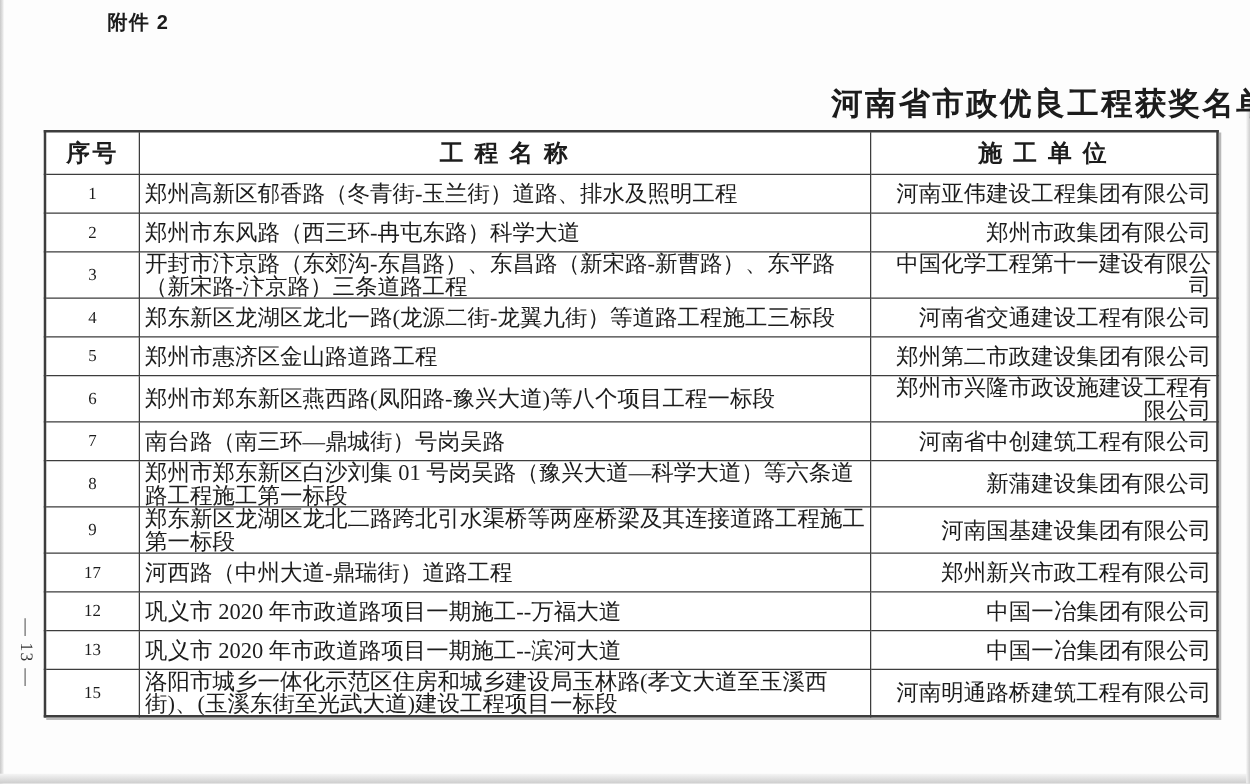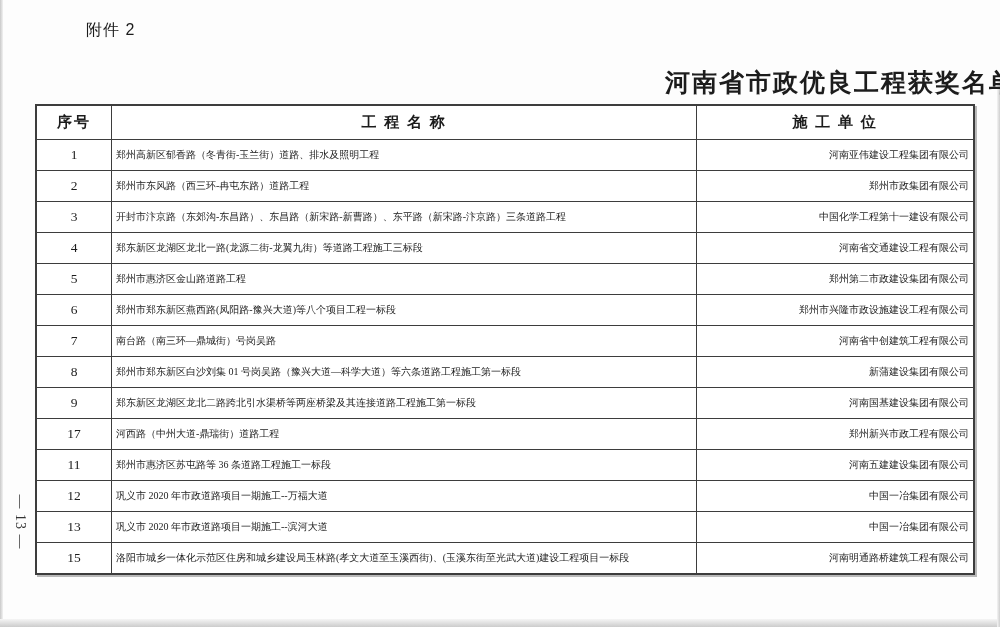--- a/index.html
+++ b/index.html
@@ -12,23 +12,23 @@
     color:#1c1c1c;
   }
   .scan-edge-left{position:absolute;left:0;top:0;bottom:0;width:3px;
     background:linear-gradient(to right,#c9c9c9,#f2f2f2);}
   .scan-edge-bottom{position:absolute;left:0;right:0;bottom:0;height:8px;
     background:linear-gradient(to bottom,#f5f5f5,#cccccc);}
   .scan-edge-right{position:absolute;right:0;top:80px;bottom:0;width:3px;
     background:linear-gradient(to left,#cfcfcf,#f4f4f4);}
 
   .attachment{
-    position:absolute;left:38px;top:20px;
+    position:absolute;left:38px;top:8px;
     font-family:"Liberation Sans","DejaVu Sans",sans-serif;
-    font-size:16px;font-weight:normal;letter-spacing:1px;padding-left:48px;
+    font-size:16px;font-weight:bold;letter-spacing:1px;padding-left:48px;
   }
   .title{
     position:absolute;left:0;top:50px;width:100%;
     margin:16px;text-align:right;
     font-family:"Liberation Sans","DejaVu Sans",sans-serif;
     font-size:25px;font-weight:bold;letter-spacing:2px;
   }
   .pagenum{
     position:absolute;left:-9px;top:514px;width:58px;
     text-align:center;font-size:14px;letter-spacing:1px;
@@ -46,27 +46,27 @@
   }
   table.awards th, table.awards td{
     border:1px solid #3d3d3d;
     padding:0 4px;
     vertical-align:middle;
     overflow:hidden;
   }
   table.awards{border:2px solid #3d3d3d;}
   th{
     height:33px;
-    font-size:15px;font-weight:bold;
+    font-size:19px;font-weight:bold;
     letter-spacing:2px;
     text-align:center;
   }
   td{
     height:30px;
-    font-size:10px;
+    font-size:18px;
     line-height:18px;
   }
   .col-no{width:66px;}
   .col-project{width:576px;}
   .col-contractor{width:268px;}
   .cell-index{text-align:center;font-size:13.5px;}
   .cell-project{text-align:left;padding-left:6px;}
   .cell-contractor{text-align:right;padding-left:8px;}
 </style>
 </head>
@@ -92,21 +92,21 @@
       </tr>
     </thead>
     <tbody>
         <tr>
           <td class="cell-index">1</td>
           <td class="cell-project">郑州高新区郁香路（冬青街-玉兰街）道路、排水及照明工程</td>
           <td class="cell-contractor">河南亚伟建设工程集团有限公司</td>
         </tr>
         <tr>
           <td class="cell-index">2</td>
-          <td class="cell-project">郑州市东风路（西三环-冉屯东路）道路工程</td>
+          <td class="cell-project">郑州市东风路（西三环-冉屯东路）科学大道</td>
           <td class="cell-contractor">郑州市政集团有限公司</td>
         </tr>
         <tr>
           <td class="cell-index">3</td>
           <td class="cell-project">开封市汴京路（东郊沟-东昌路）、东昌路（新宋路-新曹路）、东平路（新宋路-汴京路）三条道路工程</td>
           <td class="cell-contractor">中国化学工程第十一建设有限公司</td>
         </tr>
         <tr>
           <td class="cell-index">4</td>
           <td class="cell-project">郑东新区龙湖区龙北一路(龙源二街-龙翼九街）等道路工程施工三标段</td>
@@ -136,25 +136,20 @@
           <td class="cell-index">9</td>
           <td class="cell-project">郑东新区龙湖区龙北二路跨北引水渠桥等两座桥梁及其连接道路工程施工第一标段</td>
           <td class="cell-contractor">河南国基建设集团有限公司</td>
         </tr>
         <tr>
           <td class="cell-index">17</td>
           <td class="cell-project">河西路（中州大道-鼎瑞街）道路工程</td>
           <td class="cell-contractor">郑州新兴市政工程有限公司</td>
         </tr>
         <tr>
-          <td class="cell-index">11</td>
-          <td class="cell-project">郑州市惠济区苏屯路等 36 条道路工程施工一标段</td>
-          <td class="cell-contractor">河南五建建设集团有限公司</td>
-        </tr>
-        <tr>
           <td class="cell-index">12</td>
           <td class="cell-project">巩义市 2020 年市政道路项目一期施工--万福大道</td>
           <td class="cell-contractor">中国一冶集团有限公司</td>
         </tr>
         <tr>
           <td class="cell-index">13</td>
           <td class="cell-project">巩义市 2020 年市政道路项目一期施工--滨河大道</td>
           <td class="cell-contractor">中国一冶集团有限公司</td>
         </tr>
         <tr>

